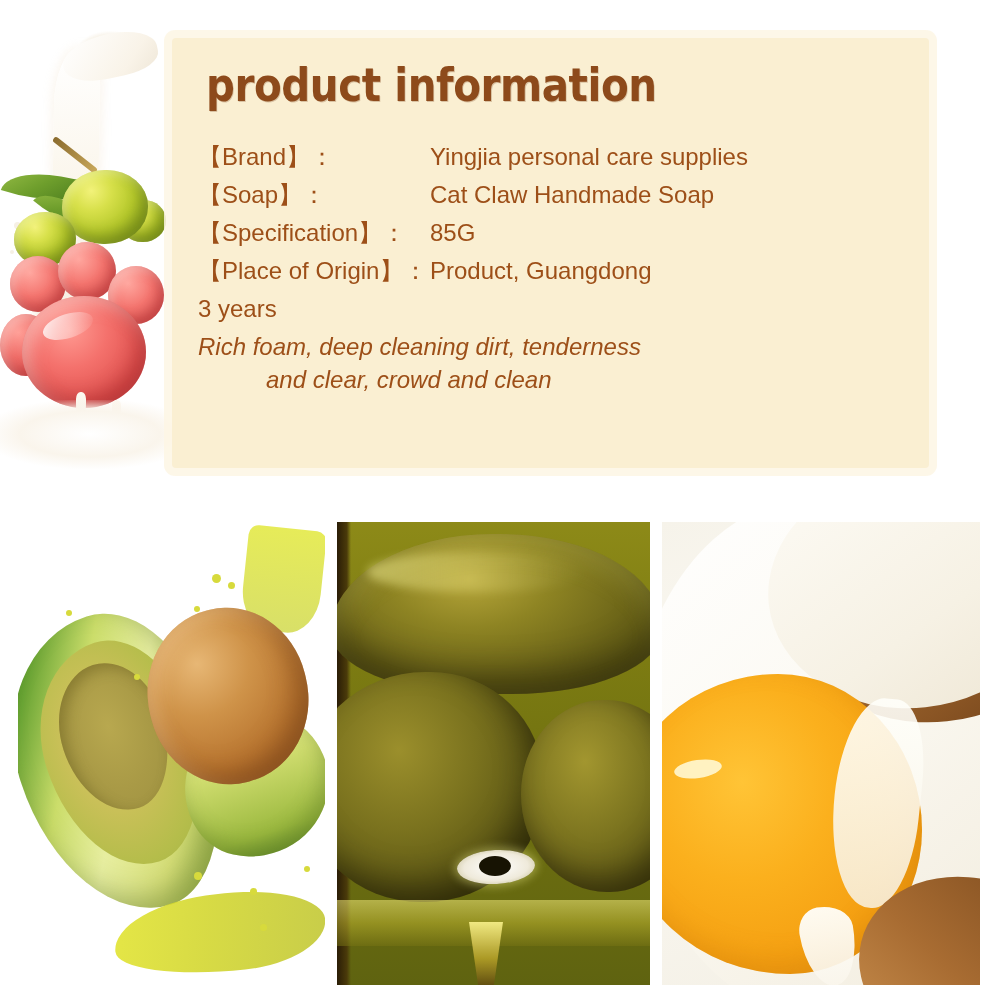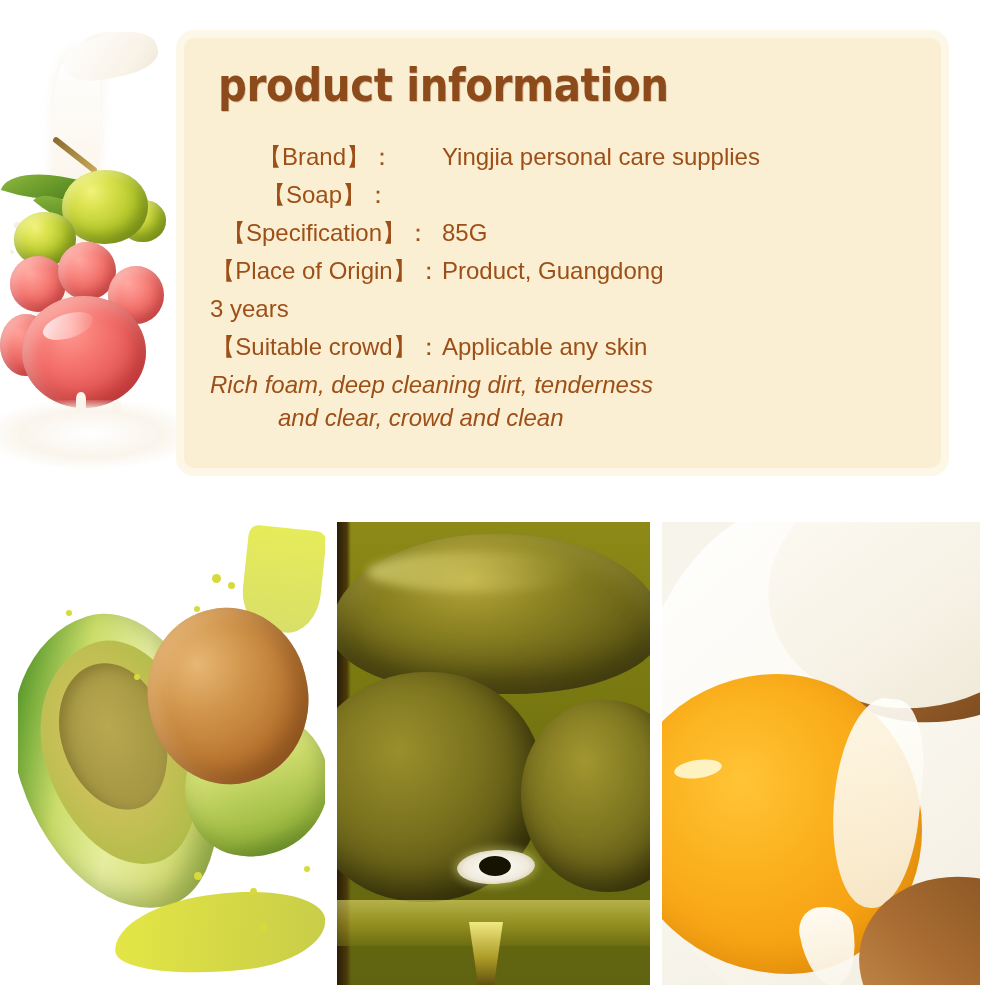--- a/index.html
+++ b/index.html
@@ -135,24 +135,24 @@
   .soap-drip2 {
     position: absolute; left: 106px; top: 160px;
     width: 9px; height: 30px;
     background: linear-gradient(180deg, #fdf8f0, #f3ece0);
     border-radius: 50% 50% 55% 55% / 20% 20% 80% 80%;
   }
 
   
   .info-panel {
     position: absolute;
-    left: 184px; top: 38px;
+    left: 172px; top: 38px;
     width: 757px; height: 430px;
     background: #faefd2;
-    border-radius: 10px;
+    border-radius: 4px;
     box-shadow: 0 0 0 8px rgba(253,246,228,0.85);
   }
   .panel-title {
     position: absolute;
     left: 34px; top: 23px;
     font-family: "DejaVu Sans", sans-serif;
     font-weight: bold;
     font-size: 47px;
     line-height: 1;
     letter-spacing: -0.5px;
@@ -173,21 +173,20 @@
     margin-bottom: 5px;
     color: #9d4f18;
     font-size: 24px;
     line-height: 33px;
     white-space: nowrap;
   }
   .info-label {
     flex: 0 0 auto;
     min-width: 232px;
     color: #9d4f18;
-    text-align: center;
   }
   .info-value {
     flex: 1 1 auto;
     color: #9d4f18;
     white-space: normal;
   }
   .info-row.wrap .info-label { min-width: 236px; }
   .info-row.wrap .info-value { white-space: normal; font-style: italic; }
   .value-line2 {
     display: block;
@@ -440,40 +439,37 @@
 
     <div class="info-list">
 
       <div class="info-row">
         <span class="info-label">【Brand】：</span>
         <span class="info-value">Yingjia personal care supplies</span>
       </div>
 
       <div class="info-row">
         <span class="info-label">【Soap】：</span>
+        <span class="info-value">Cat Claw Handmade Soap</span>
       </div>
 
       <div class="info-row">
         <span class="info-label">【Specification】：</span>
         <span class="info-value">85G</span>
       </div>
 
       <div class="info-row">
         <span class="info-label">【Place of Origin】：</span>
         <span class="info-value">Product, Guangdong</span>
       </div>
 
       <div class="info-row">
         <span class="info-value">3 years</span>
       </div>
 
-      <div class="info-row">
-        <span class="info-label">【Suitable crowd】：</span>
-        <span class="info-value">Applicable any skin</span>
-      </div>
 
       <div class="info-row wrap">
         <span class="info-value">
           <span>Rich foam, deep cleaning dirt, tenderness</span>
           <span class="value-line2">and clear, crowd and clean</span>
         </span>
       </div>
 
     </div>
   </div>

